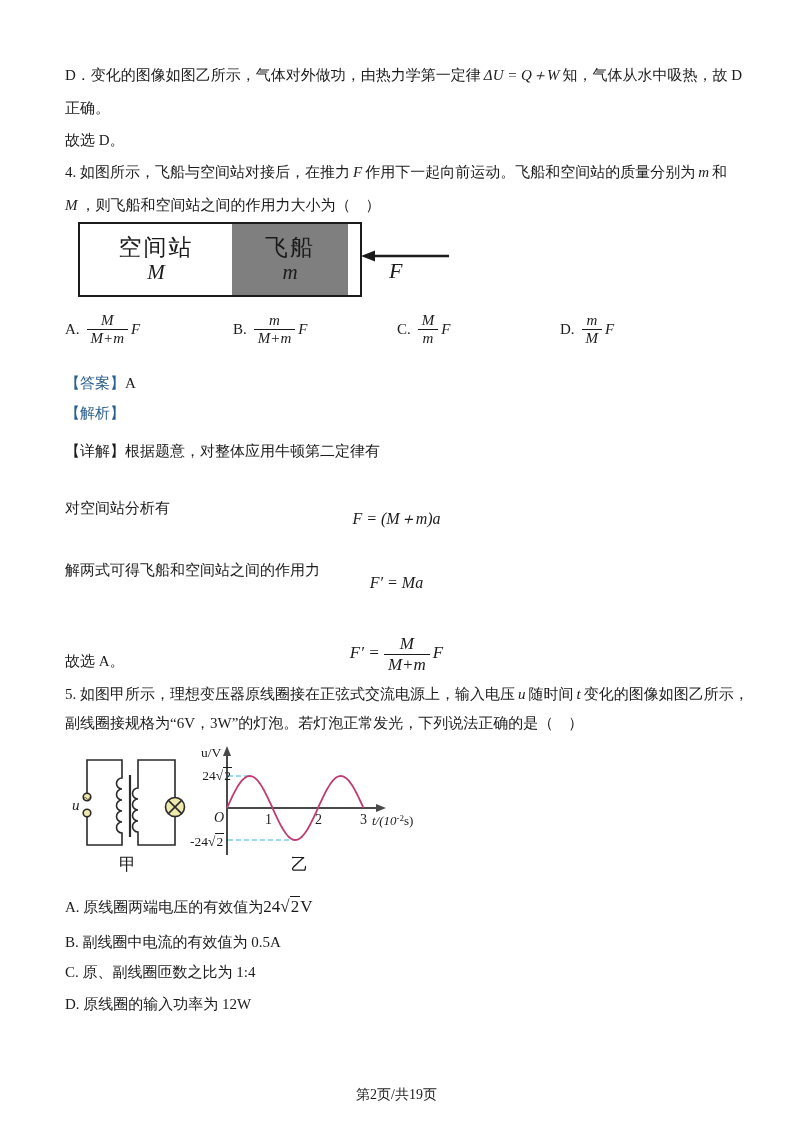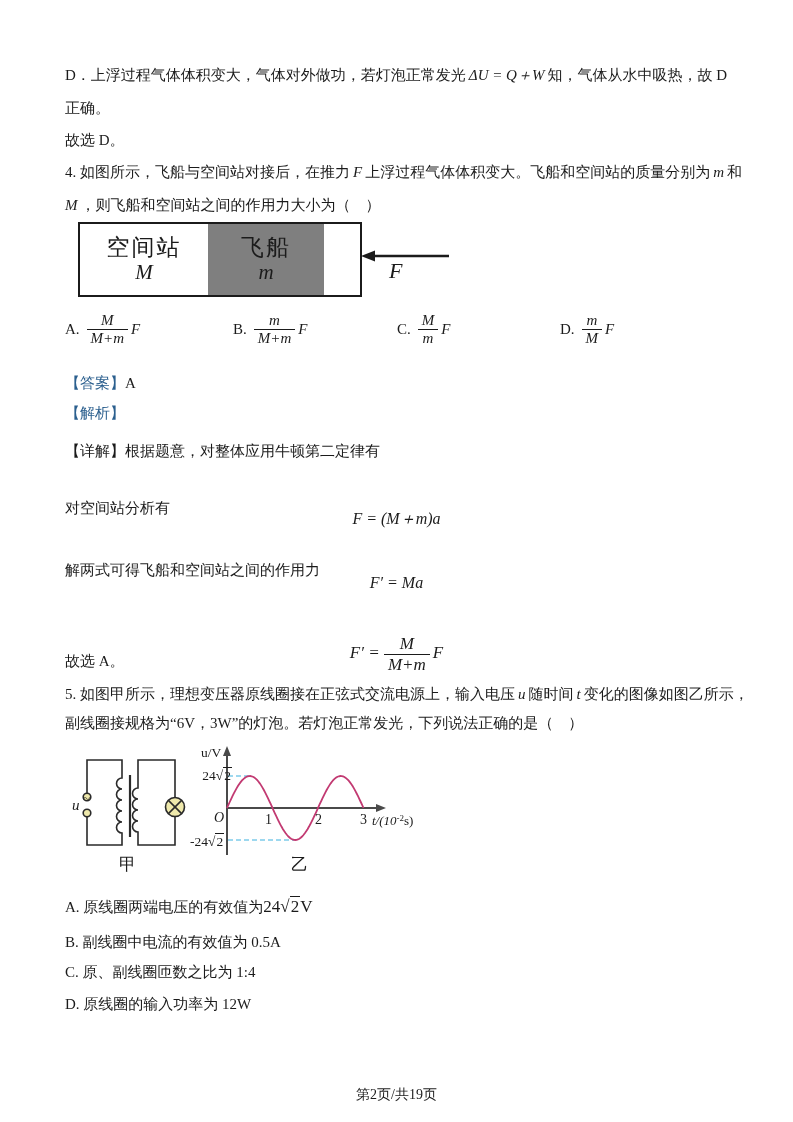--- a/index.html
+++ b/index.html
@@ -19,38 +19,38 @@
 .frac .num{display:block;border-bottom:1px solid #1b1b1b;padding:0 4px;}
 .frac .den{display:block;padding:0 4px;}
 .opt{position:absolute;top:0;font-size:15px;}
 .opt .olabel{display:inline-block;margin-right:7px;vertical-align:middle;}
 .opt .mult{font-style:italic;margin-left:3px;vertical-align:middle;}
 .o1{left:65px;} .o2{left:233px;} .o3{left:397px;} .o4{left:560px;}
 .spacebox{position:absolute;left:78px;top:222px;width:284px;height:75px;border:2px solid #1b1b1b;display:flex;}
 .cell{display:flex;flex-direction:column;align-items:center;justify-content:center;line-height:1.1;}
 .cell .cn{font-size:23px;letter-spacing:2px;}
 .cell .mass{font-size:21px;font-style:italic;}
-.cell-left{width:128px;background:#ffffff;align-items:center;}
+.cell-left{width:152px;background:#ffffff;align-items:center;}
 .cell-right{width:116px;background:var(--gray);}
 .flabel{position:absolute;left:389px;top:258px;font-size:22px;font-style:italic;}
 .figlabel{position:absolute;font-size:17px;}
 .sqrt{white-space:nowrap;}
 .sqrt .rad{border-top:1.3px solid currentColor;padding:0 1px;}
 .glabel{position:absolute;font-size:13.5px;line-height:1;white-space:nowrap;}
 .footer{position:absolute;left:0;top:1086px;width:793px;text-align:center;font-size:14px;}
 sup.e{font-size:9px;vertical-align:4px;}
 </style>
 </head>
 <body style="--blue: #2b5f8e; --gray: #7f7f7f; --sine: #c23a72; --dash: #7ecbea; --lamp: #efe9ac;">
 
-<div class="tline" style="top:64px"><span>D．上浮过程气体体积变大，气体对外做功，若灯泡正常发光</span><span class="imath">ΔU = Q＋W</span><span>知，气体从水中吸热，故 D</span></div>
+<div class="tline" style="top:64px"><span>D．变化的图像如图乙所示，气体对外做功，由热力学第一定律</span><span class="imath">ΔU = Q＋W</span><span>知，气体从水中吸热，故 D</span></div>
 <div class="tline" style="top:97px">正确。</div>
 <div class="tline" style="top:129px">故选 D。</div>
 
-<div class="tline" style="top:161px"><span>4. 如图所示，飞船与空间站对接后，在推力</span><span class="imath">F</span><span>上浮过程气体体积变大。飞船和空间站的质量分别为</span><span class="imath">m</span><span>和</span></div>
+<div class="tline" style="top:161px"><span>4. 如图所示，飞船与空间站对接后，在推力</span><span class="imath">F</span><span>作用下一起向前运动。飞船和空间站的质量分别为</span><span class="imath">m</span><span>和</span></div>
 <div class="tline" style="top:194px"><span class="imath" style="margin-left:0">M</span><span>，则飞船和空间站之间的作用力大小为（　）</span></div>
 
 <div class="spacebox">
   <div class="cell cell-left">
     <span class="cn">空间站</span>
     <span class="mass">M</span>
   </div>
   <div class="cell cell-right">
     <span class="cn">飞船</span>
     <span class="mass">m</span>

